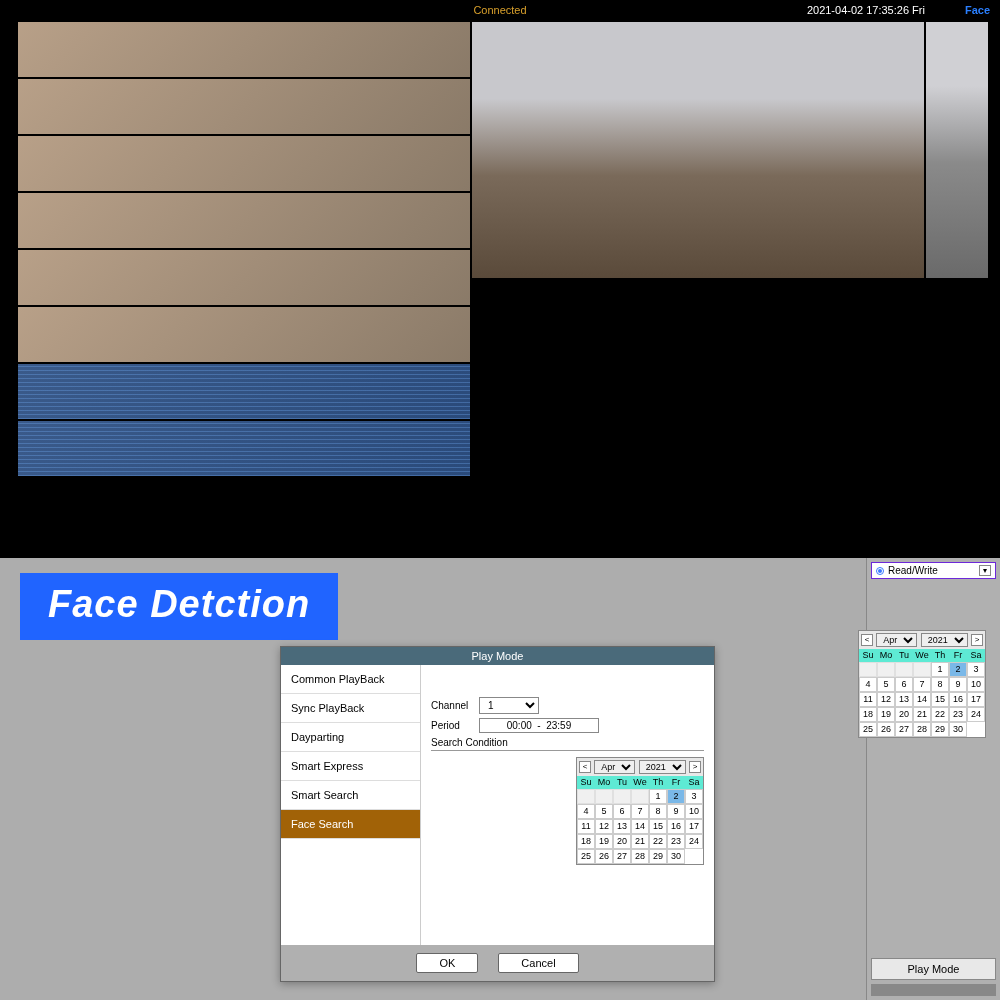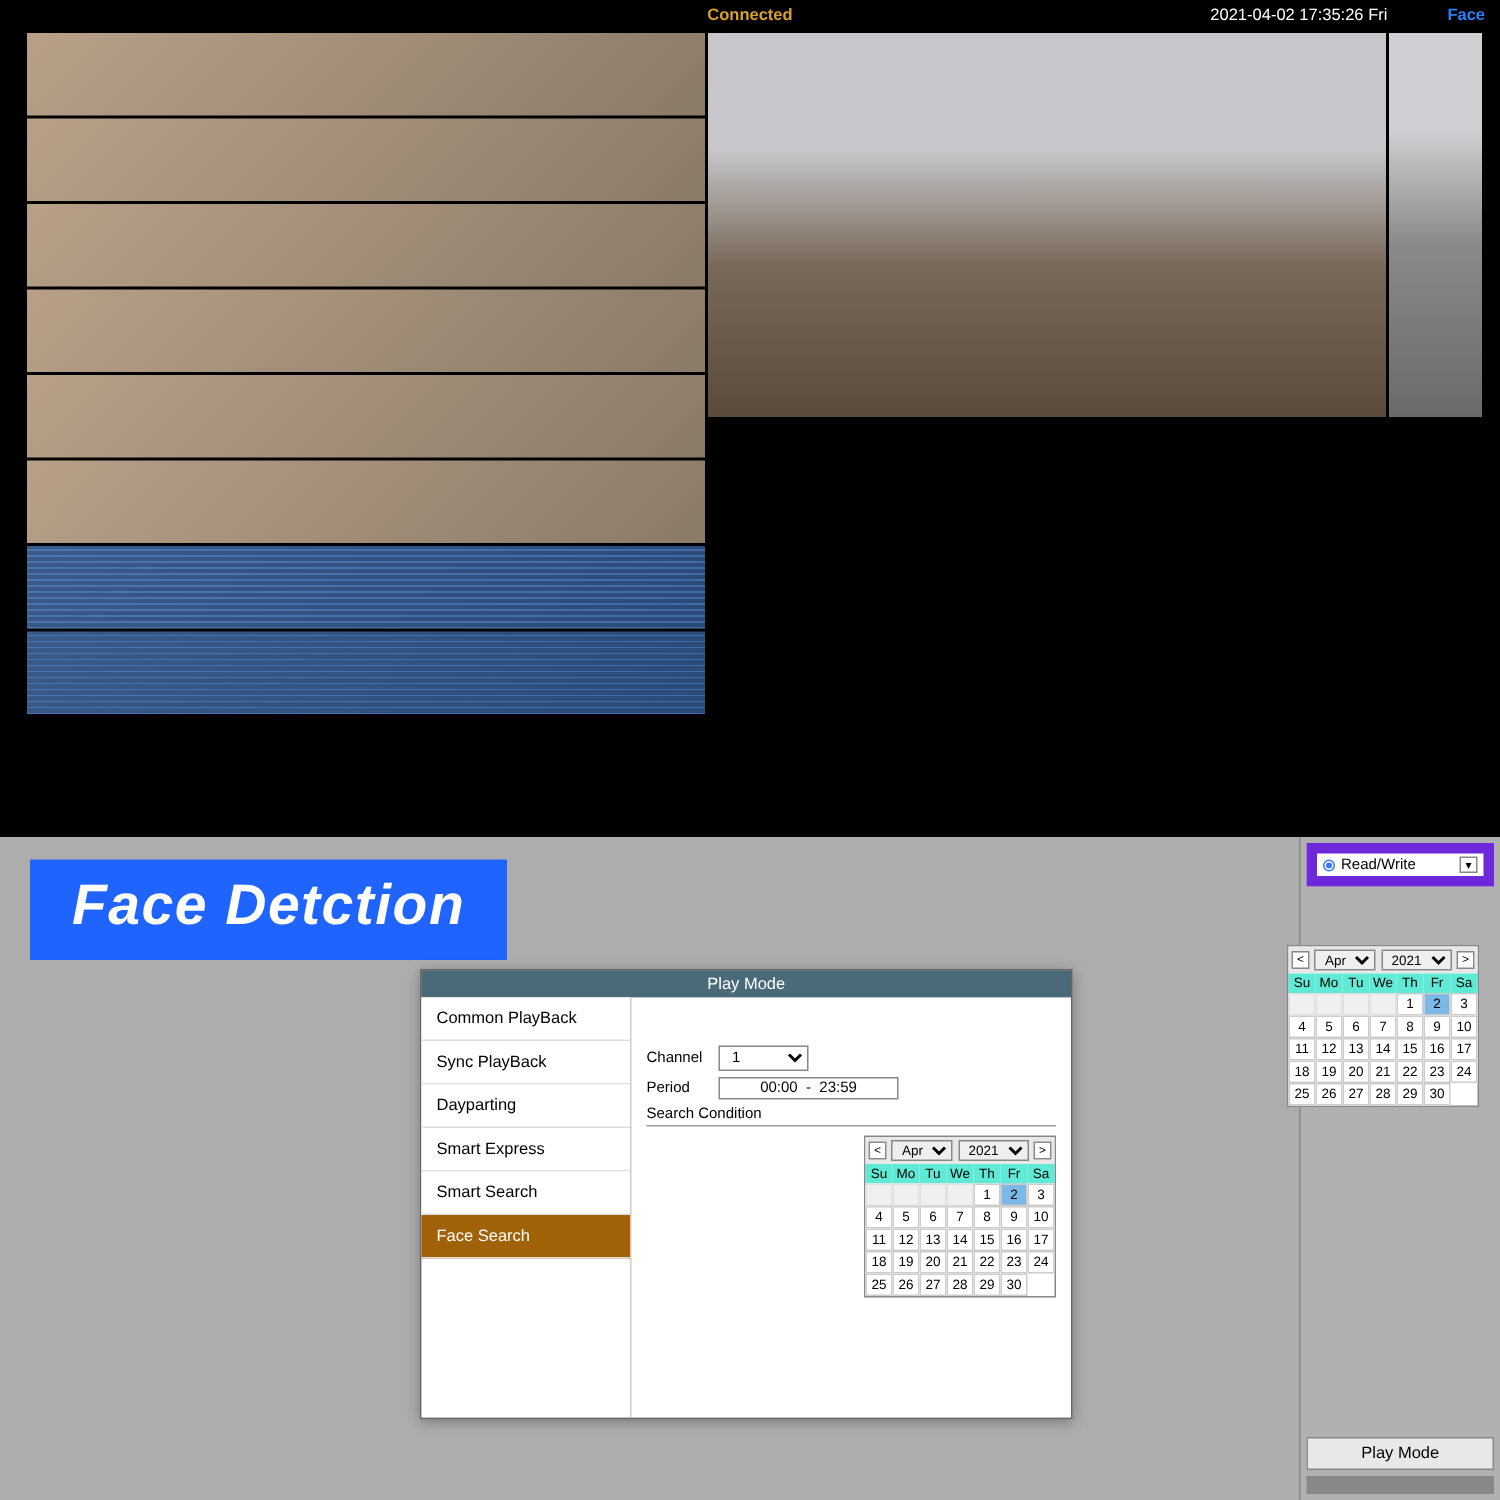--- a/index.html
+++ b/index.html
@@ -1,21 +1,21 @@
 <!DOCTYPE html>
 <html><head>
 <meta charset="utf-8">
 <style>
   * { box-sizing: border-box; margin: 0; padding: 0; }
   body { font-family: Arial, sans-serif; background: #fff; width: 1000px; height: 1000px; overflow: hidden; }
   
   
   .nvr-view { background: #000; height: 558px; position: relative; }
   .nvr-header { display: flex; justify-content: space-between; padding: 4px 10px; font-size: 11px; color: #fff; }
-  .nvr-header .status { color: #d9a02b; font-weight: bold; position: absolute; left: 50%; transform: translateX(-50%); }
+  .nvr-header .status { color: #d9a02b; font-weight: normal; position: absolute; left: 50%; transform: translateX(-50%); }
   .nvr-header .timestamp { margin-left: auto; }
   .nvr-header .face-tab { color: #2a7fff; margin-left: 40px; font-weight: bold; }
   
   .camera-grid { display: grid; grid-template-columns: repeat(2, 452px) 62px; grid-template-rows: 256px 140px 140px; gap: 2px; padding: 2px 10px 2px 18px; }
   .camera-feed { background: #2a3440; position: relative; overflow: hidden; }
   .camera-feed.large { grid-column: span 1; }
   .side-faces { grid-row: 1 / span 3; display: flex; flex-direction: column; gap: 2px; }
   .face-thumb { height: 55px; background: linear-gradient(135deg, #b8a088, #8a7a68); }
   .face-thumb.scan { background: linear-gradient(135deg, #3a5a8a, #2a4a7a); position: relative; }
   .face-thumb.scan::after { content:""; position:absolute; inset:0; background: repeating-linear-gradient(0deg, rgba(120,180,255,0.3) 0 1px, transparent 1px 4px); }
@@ -60,21 +60,21 @@
   .cal-cell { text-align: center; padding: 1px 0; border: 1px solid #ccc; background: #fff; font-size: 9px; line-height: 11px; }
   .cal-cell.head { background: #5eead4; border: none; font-weight: normal; }
   .cal-cell.empty { background: #f0f0f0; border: 1px solid #e0e0e0; }
   .cal-cell.selected { background: #7ab8e8; }
   
   .dialog-buttons { display: flex; justify-content: center; gap: 20px; padding: 8px; background: #b0b0b0; }
   .dialog-buttons button { padding: 3px 22px; font-size: 11px; border: 1px solid #666; background: #fff; cursor: pointer; border-radius: 2px; }
   
   
   .right-panel { width: 134px; background: #b0b0b0; border-left: 1px solid #888; display: flex; flex-direction: column; }
-  .rw-dropdown { margin: 4px; padding: 2px 4px; font-size: 10px; border: 7px solid #6d28d9; background: #fff; display: flex; align-items: center; gap: 4px; }
+  .rw-dropdown { margin: 4px; padding: 2px 4px; font-size: 10px; border: 1px solid #6d28d9; background: #fff; display: flex; align-items: center; gap: 4px; }
   .rw-dropdown .radio-dot { width: 8px; height: 8px; border: 1px solid #3a7aff; border-radius: 50%; display: inline-block; position: relative; }
   .rw-dropdown .radio-dot::after { content:""; position:absolute; inset:1px; background:#3a7aff; border-radius:50%; }
   .rw-dropdown .arrow { margin-left: auto; border: 1px solid #888; padding: 0 3px; font-size: 8px; }
   .spacer { flex: 1; }
   .mini-cal { margin: 4px; }
   .play-mode-btn { margin: 4px; padding: 4px; text-align: center; font-size: 11px; border: 1px solid #888; background: #e8e8e8; cursor: pointer; }
   .bottom-strip { height: 12px; background: #888; margin: 0 4px 4px; }
 </style>
 </head>
 <body>
@@ -186,20 +186,24 @@
                 <div class="cal-cell">25</div>
                 <div class="cal-cell">26</div>
                 <div class="cal-cell">27</div>
                 <div class="cal-cell">28</div>
                 <div class="cal-cell">29</div>
                 <div class="cal-cell">30</div>
               </div>
             </div>
         </div>
       </div>
+      <div class="dialog-buttons">
+        <button>OK</button>
+        <button>Cancel</button>
+      </div>
     </div>
   </div>
 
   <div class="right-panel">
     <div class="rw-dropdown">
       <span class="radio-dot"></span>
       <span>Read/Write</span>
       <span class="arrow">▾</span>
     </div>
     <div class="spacer"></div>

